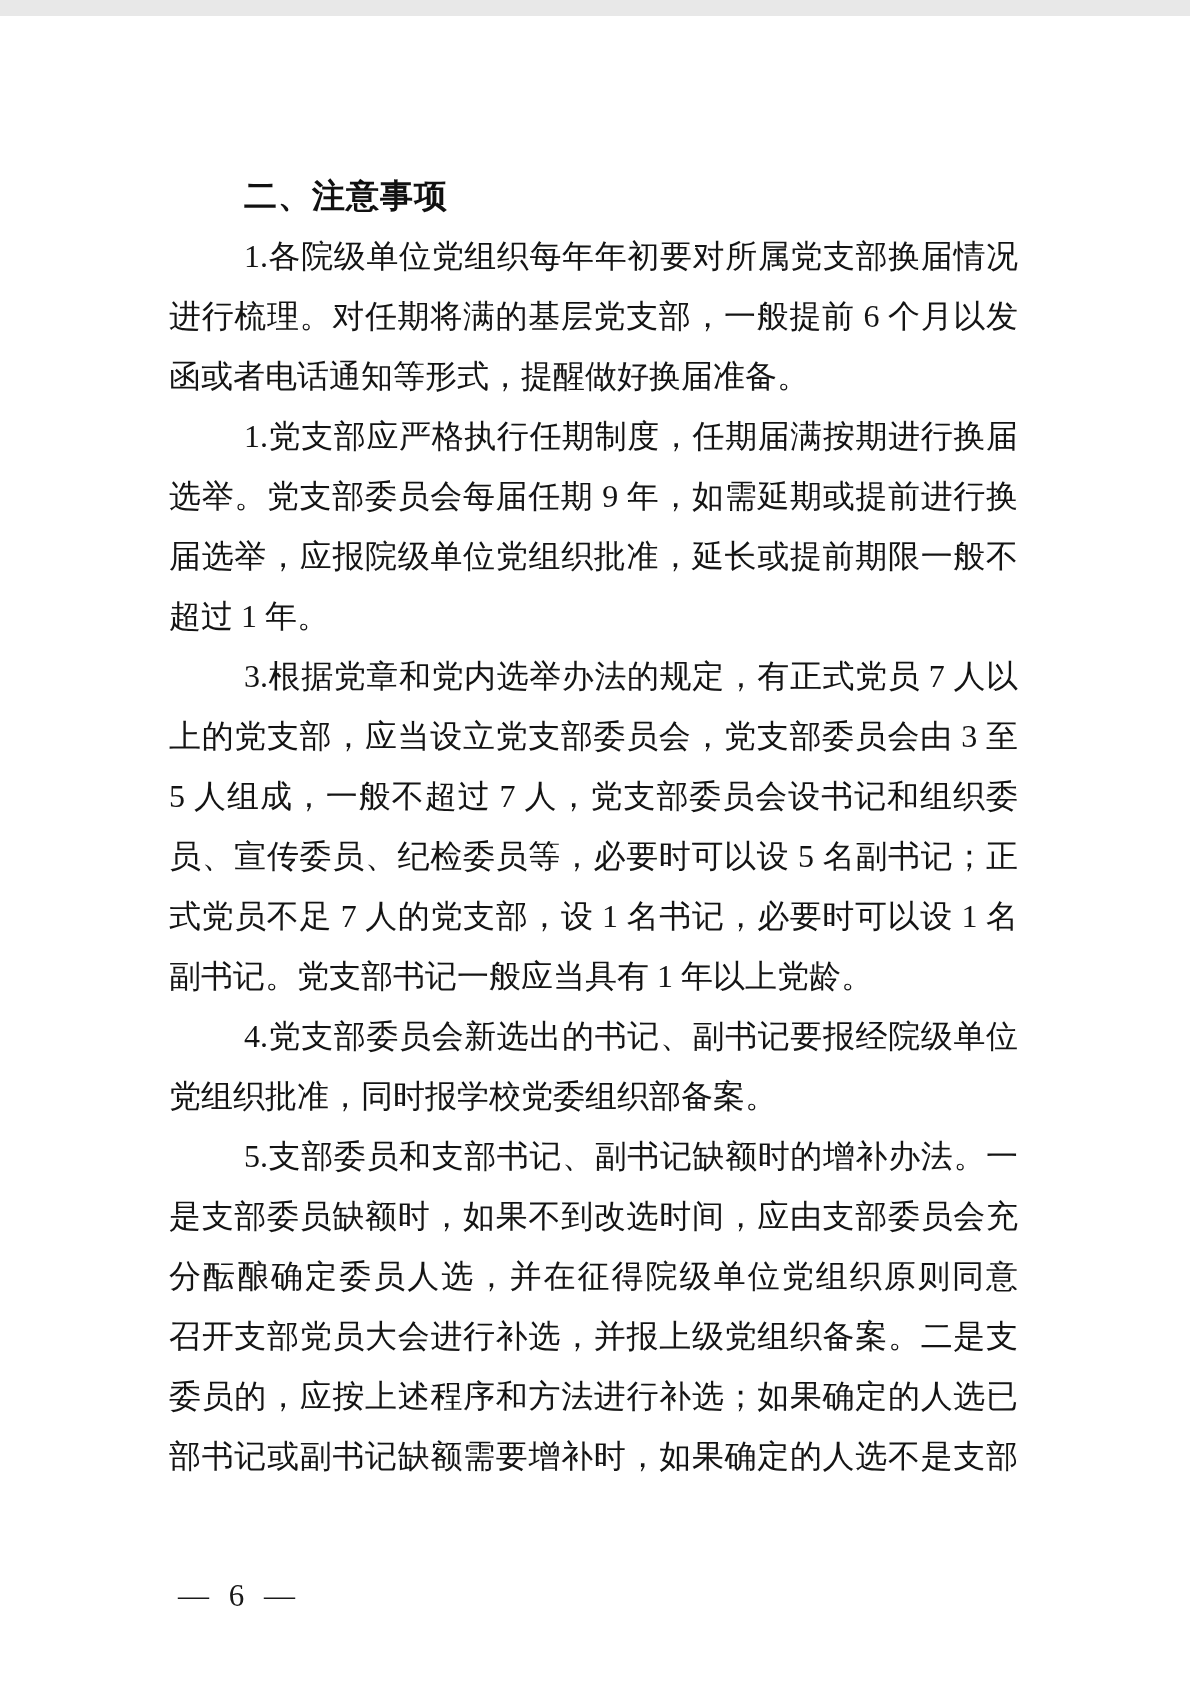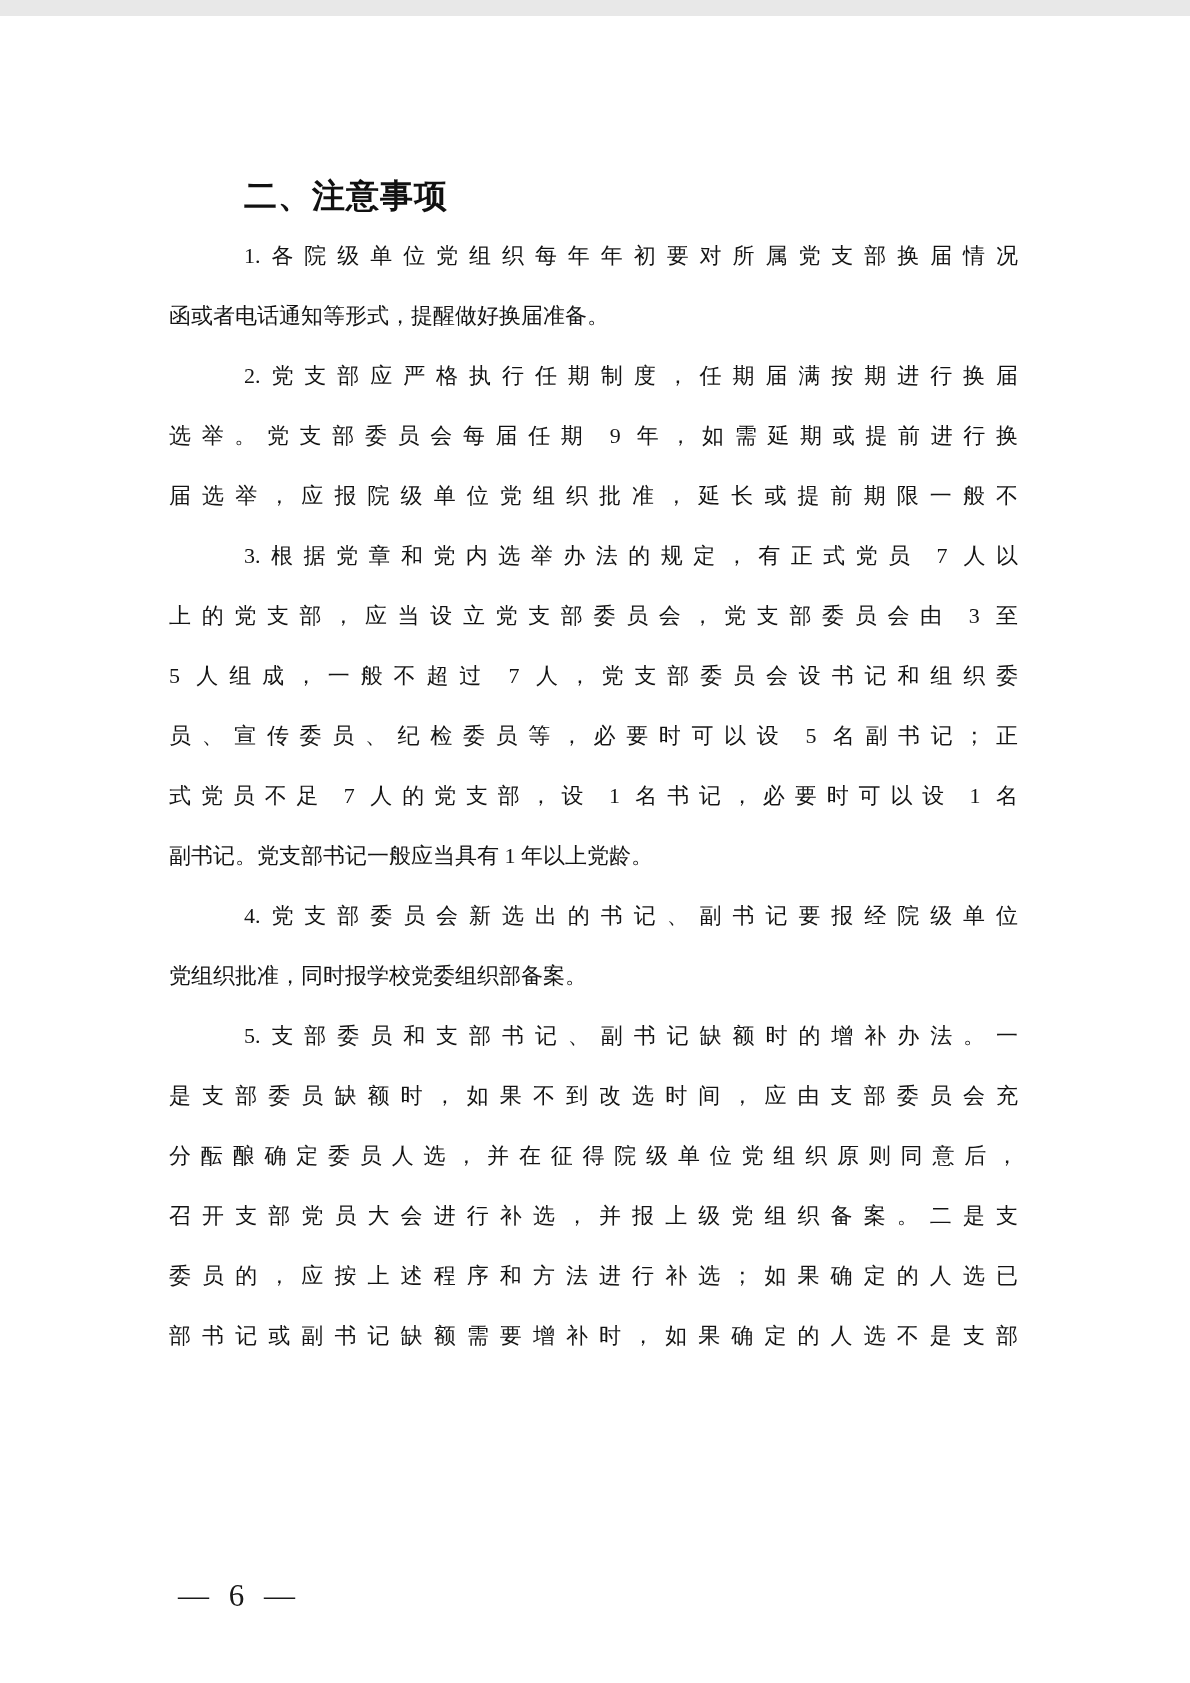--- a/index.html
+++ b/index.html
@@ -30,21 +30,21 @@
     line-height: 60px;
     font-size: 33px;
     font-weight: bold;
     font-family: "Liberation Sans", "DejaVu Sans", sans-serif;
     color: #111111;
     letter-spacing: 1px;
   }
   .line {
     height: 60px;
     line-height: 60px;
-    font-size: 22px;
+    font-size: 32px;
     text-align: justify;
     text-align-last: justify;
     text-justify: inter-character;
     overflow: hidden;
   }
   .line.first {
     text-indent: 75px;
   }
   .line.plain-end {
     text-align-last: left;
@@ -61,24 +61,26 @@
   }
 </style>
 </head>
 <body>
 
 <div class="page">
   <div class="doc-body">
     <h2 class="heading">二、注意事项</h2>
     <div>
         <div class="line first">1.各院级单位党组织每年年初要对所属党支部换届情况</div>
+        <div class="line">进行梳理。对任期将满的基层党支部，一般提前 6 个月以发</div>
         <div class="line plain-end">函或者电话通知等形式，提醒做好换届准备。</div>
-        <div class="line first">2.党支部应严格执行任期制度，任期届满按期进行换届</div>
+        <div class="line first">1.党支部应严格执行任期制度，任期届满按期进行换届</div>
         <div class="line">选举。党支部委员会每届任期 9 年，如需延期或提前进行换</div>
         <div class="line">届选举，应报院级单位党组织批准，延长或提前期限一般不</div>
+        <div class="line plain-end">超过 1 年。</div>
         <div class="line first">3.根据党章和党内选举办法的规定，有正式党员 7 人以</div>
         <div class="line">上的党支部，应当设立党支部委员会，党支部委员会由 3 至</div>
         <div class="line">5 人组成，一般不超过 7 人，党支部委员会设书记和组织委</div>
         <div class="line">员、宣传委员、纪检委员等，必要时可以设 5 名副书记；正</div>
         <div class="line">式党员不足 7 人的党支部，设 1 名书记，必要时可以设 1 名</div>
         <div class="line plain-end">副书记。党支部书记一般应当具有 1 年以上党龄。</div>
         <div class="line first">4.党支部委员会新选出的书记、副书记要报经院级单位</div>
         <div class="line plain-end">党组织批准，同时报学校党委组织部备案。</div>
         <div class="line first">5.支部委员和支部书记、副书记缺额时的增补办法。一</div>
         <div class="line">是支部委员缺额时，如果不到改选时间，应由支部委员会充</div>

